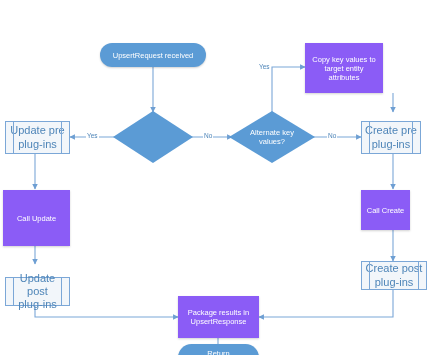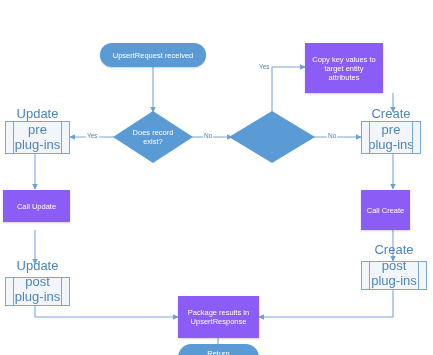--- a/index.html
+++ b/index.html
@@ -56,22 +56,21 @@
     color: #ffffff;
     font-size: 7.5px;
     box-shadow: 0 1px 2px rgba(0,0,0,0.18);
   }
 
   
   .shape-predefined {
     background: #F2F6FA;
     border: 1px solid #7BA7D7;
     color: #4E85B8;
-    font-size: 13px;
-    align-items: flex-end;
+    font-size: 11px;
   }
   .shape-predefined::before,
   .shape-predefined::after {
     content: "";
     position: absolute;
     top: -1px;
     bottom: -1px;
     width: 0;
     border-left: 1px solid #7BA7D7;
   }
@@ -153,39 +152,39 @@
   </div>
 
   <div class="node shape-process" style="left:305px; top:3px; width:78px; height:50px;">
     <span class="node-label">Copy key values to
 target entity
 attributes</span>
   </div>
 
   <div class="node shape-decision" style="left:113px; top:71px; width:80px; height:52px;">
     <span class="diamond-bg"></span>
-    <span class="node-label">Does record
-exist?</span>
   </div>
 
   <div class="node shape-decision" style="left:229px; top:71px; width:86px; height:52px;">
     <span class="diamond-bg"></span>
+    <span class="node-label">Alternate key
+values?</span>
   </div>
 
   <div class="node shape-predefined" style="left:5px; top:81px; width:65px; height:33px;">
     <span class="node-label">Update pre
 plug-ins</span>
   </div>
 
   <div class="node shape-predefined" style="left:361px; top:81px; width:60px; height:33px;">
     <span class="node-label">Create pre
 plug-ins</span>
   </div>
 
-  <div class="node shape-process" style="left:3px; top:150px; width:67px; height:32px;">
+  <div class="node shape-process" style="left:3px; top:150px; width:67px; height:56px;">
     <span class="node-label">Call Update</span>
   </div>
 
   <div class="node shape-process" style="left:361px; top:150px; width:49px; height:40px;">
     <span class="node-label">Call Create</span>
   </div>
 
   <div class="node shape-predefined" style="left:5px; top:237px; width:65px; height:29px;">
     <span class="node-label">Update post
 plug-ins</span>

